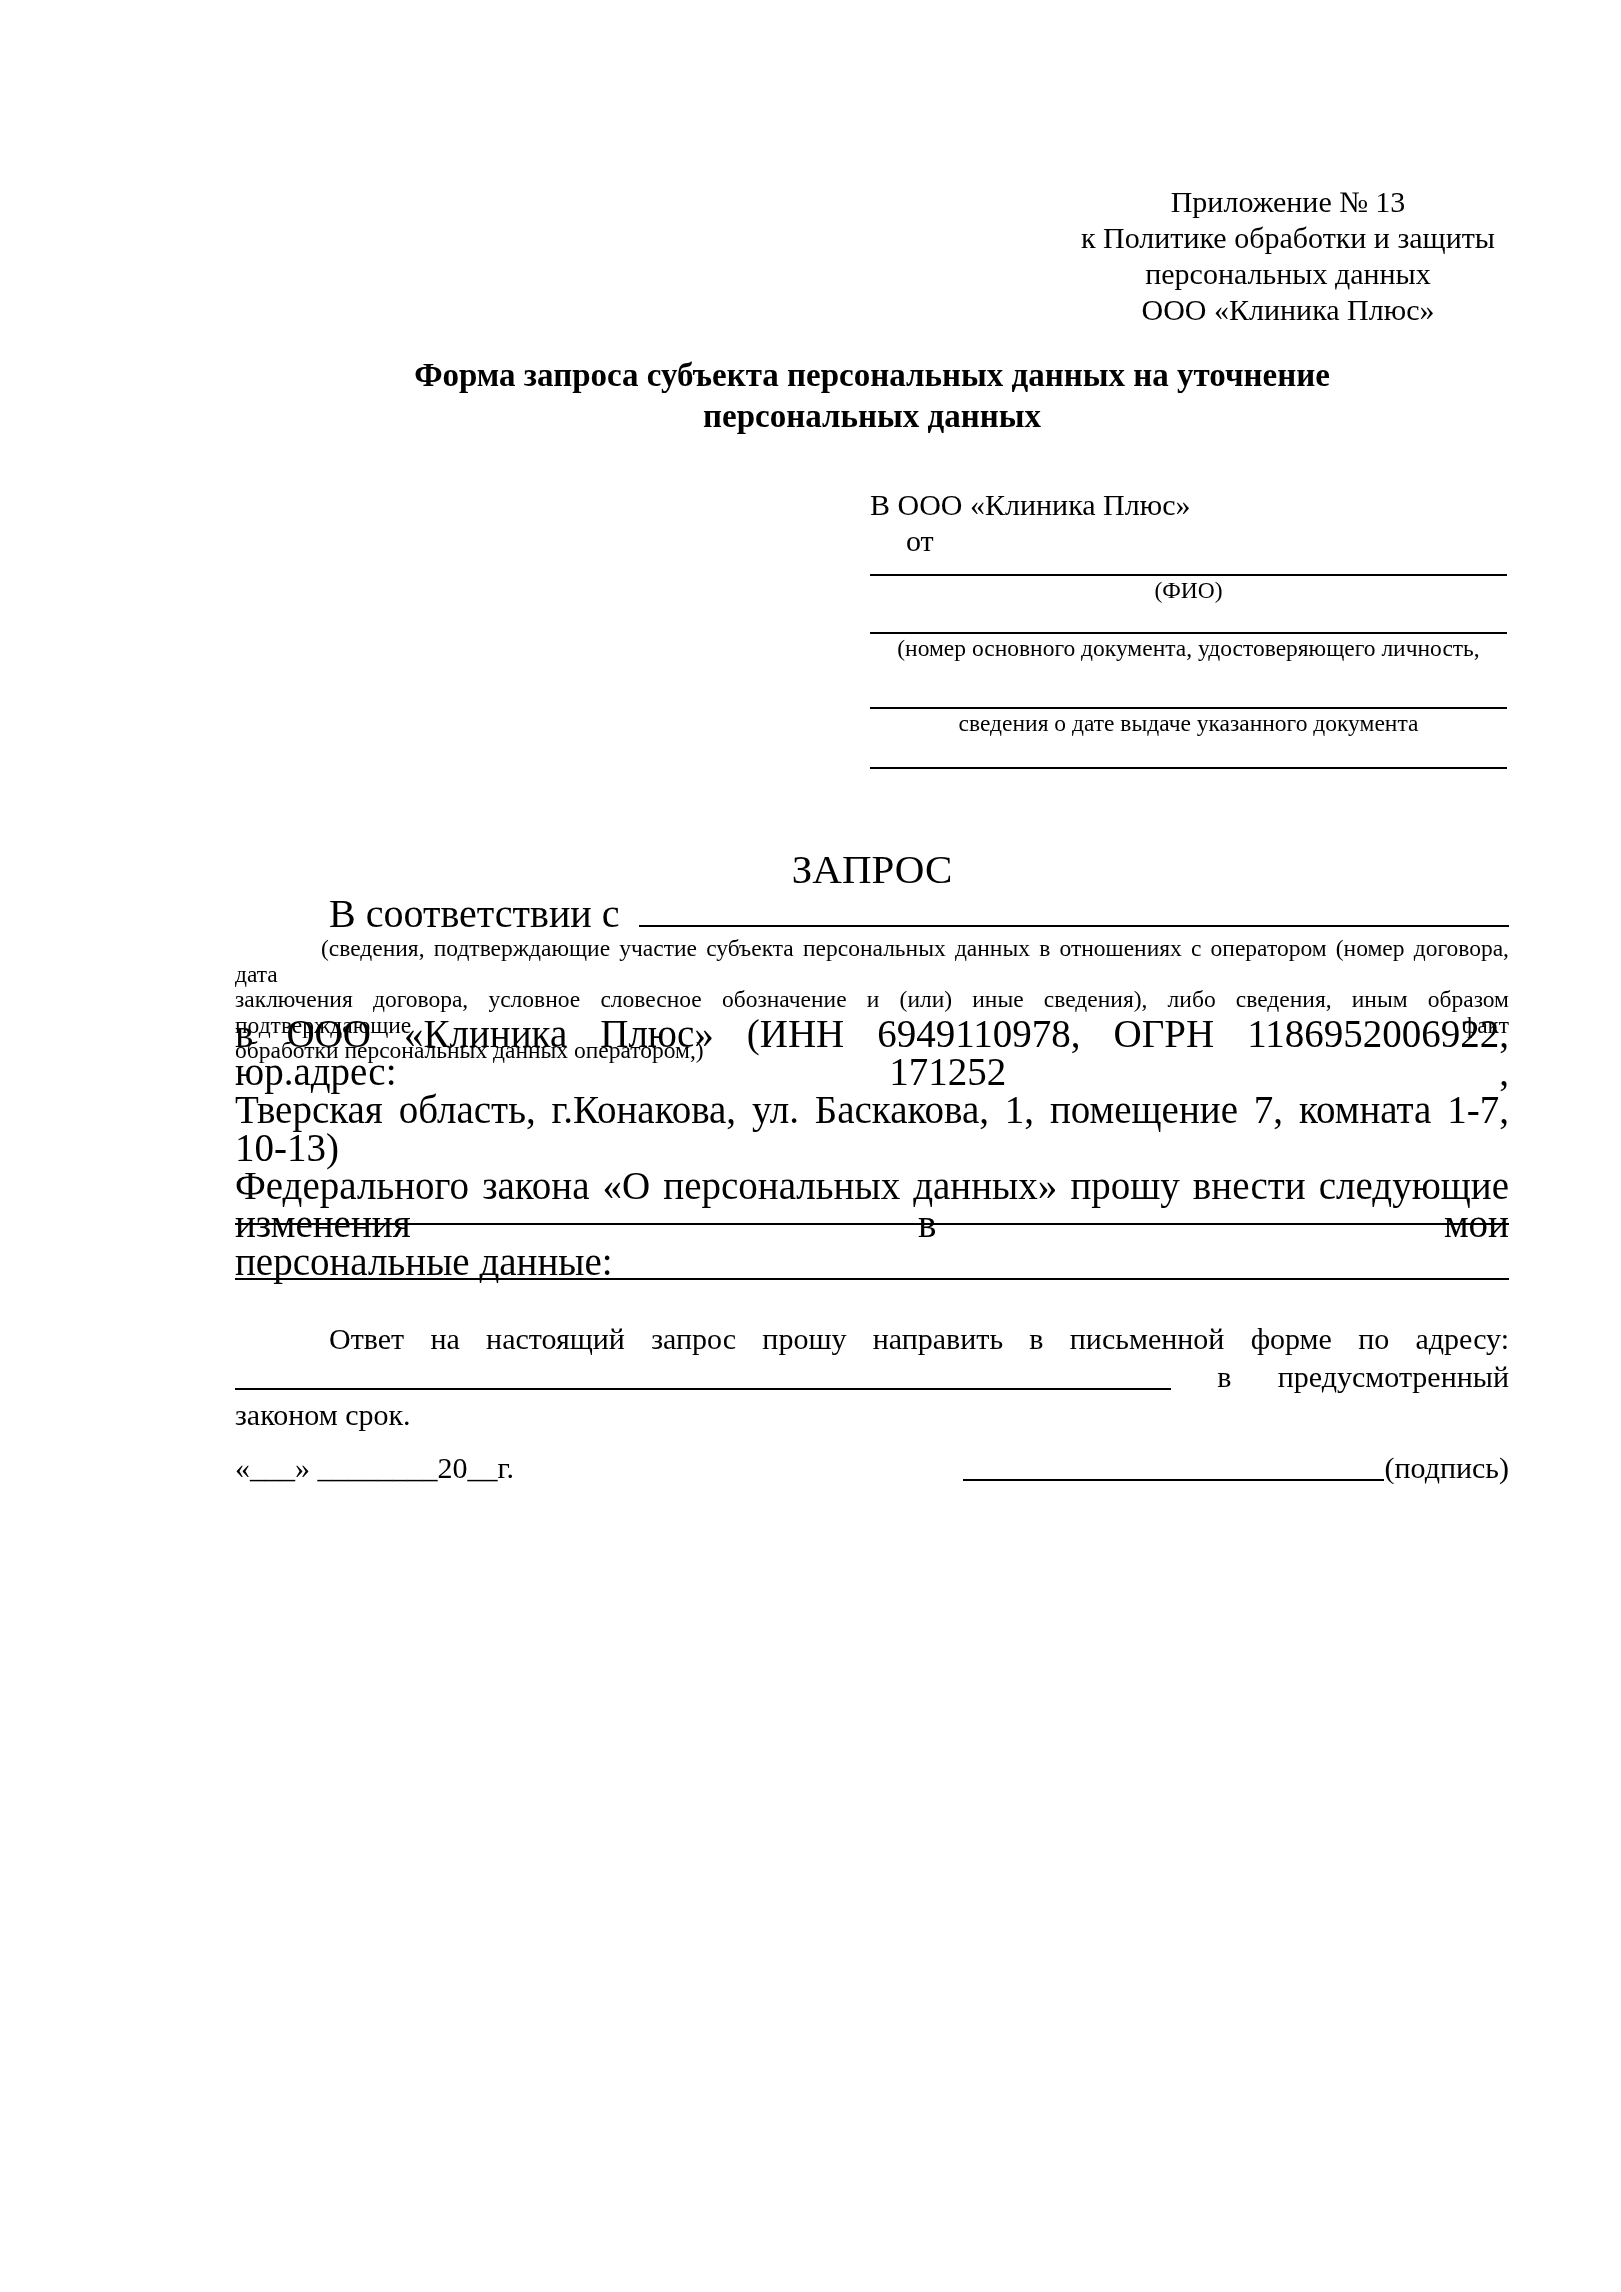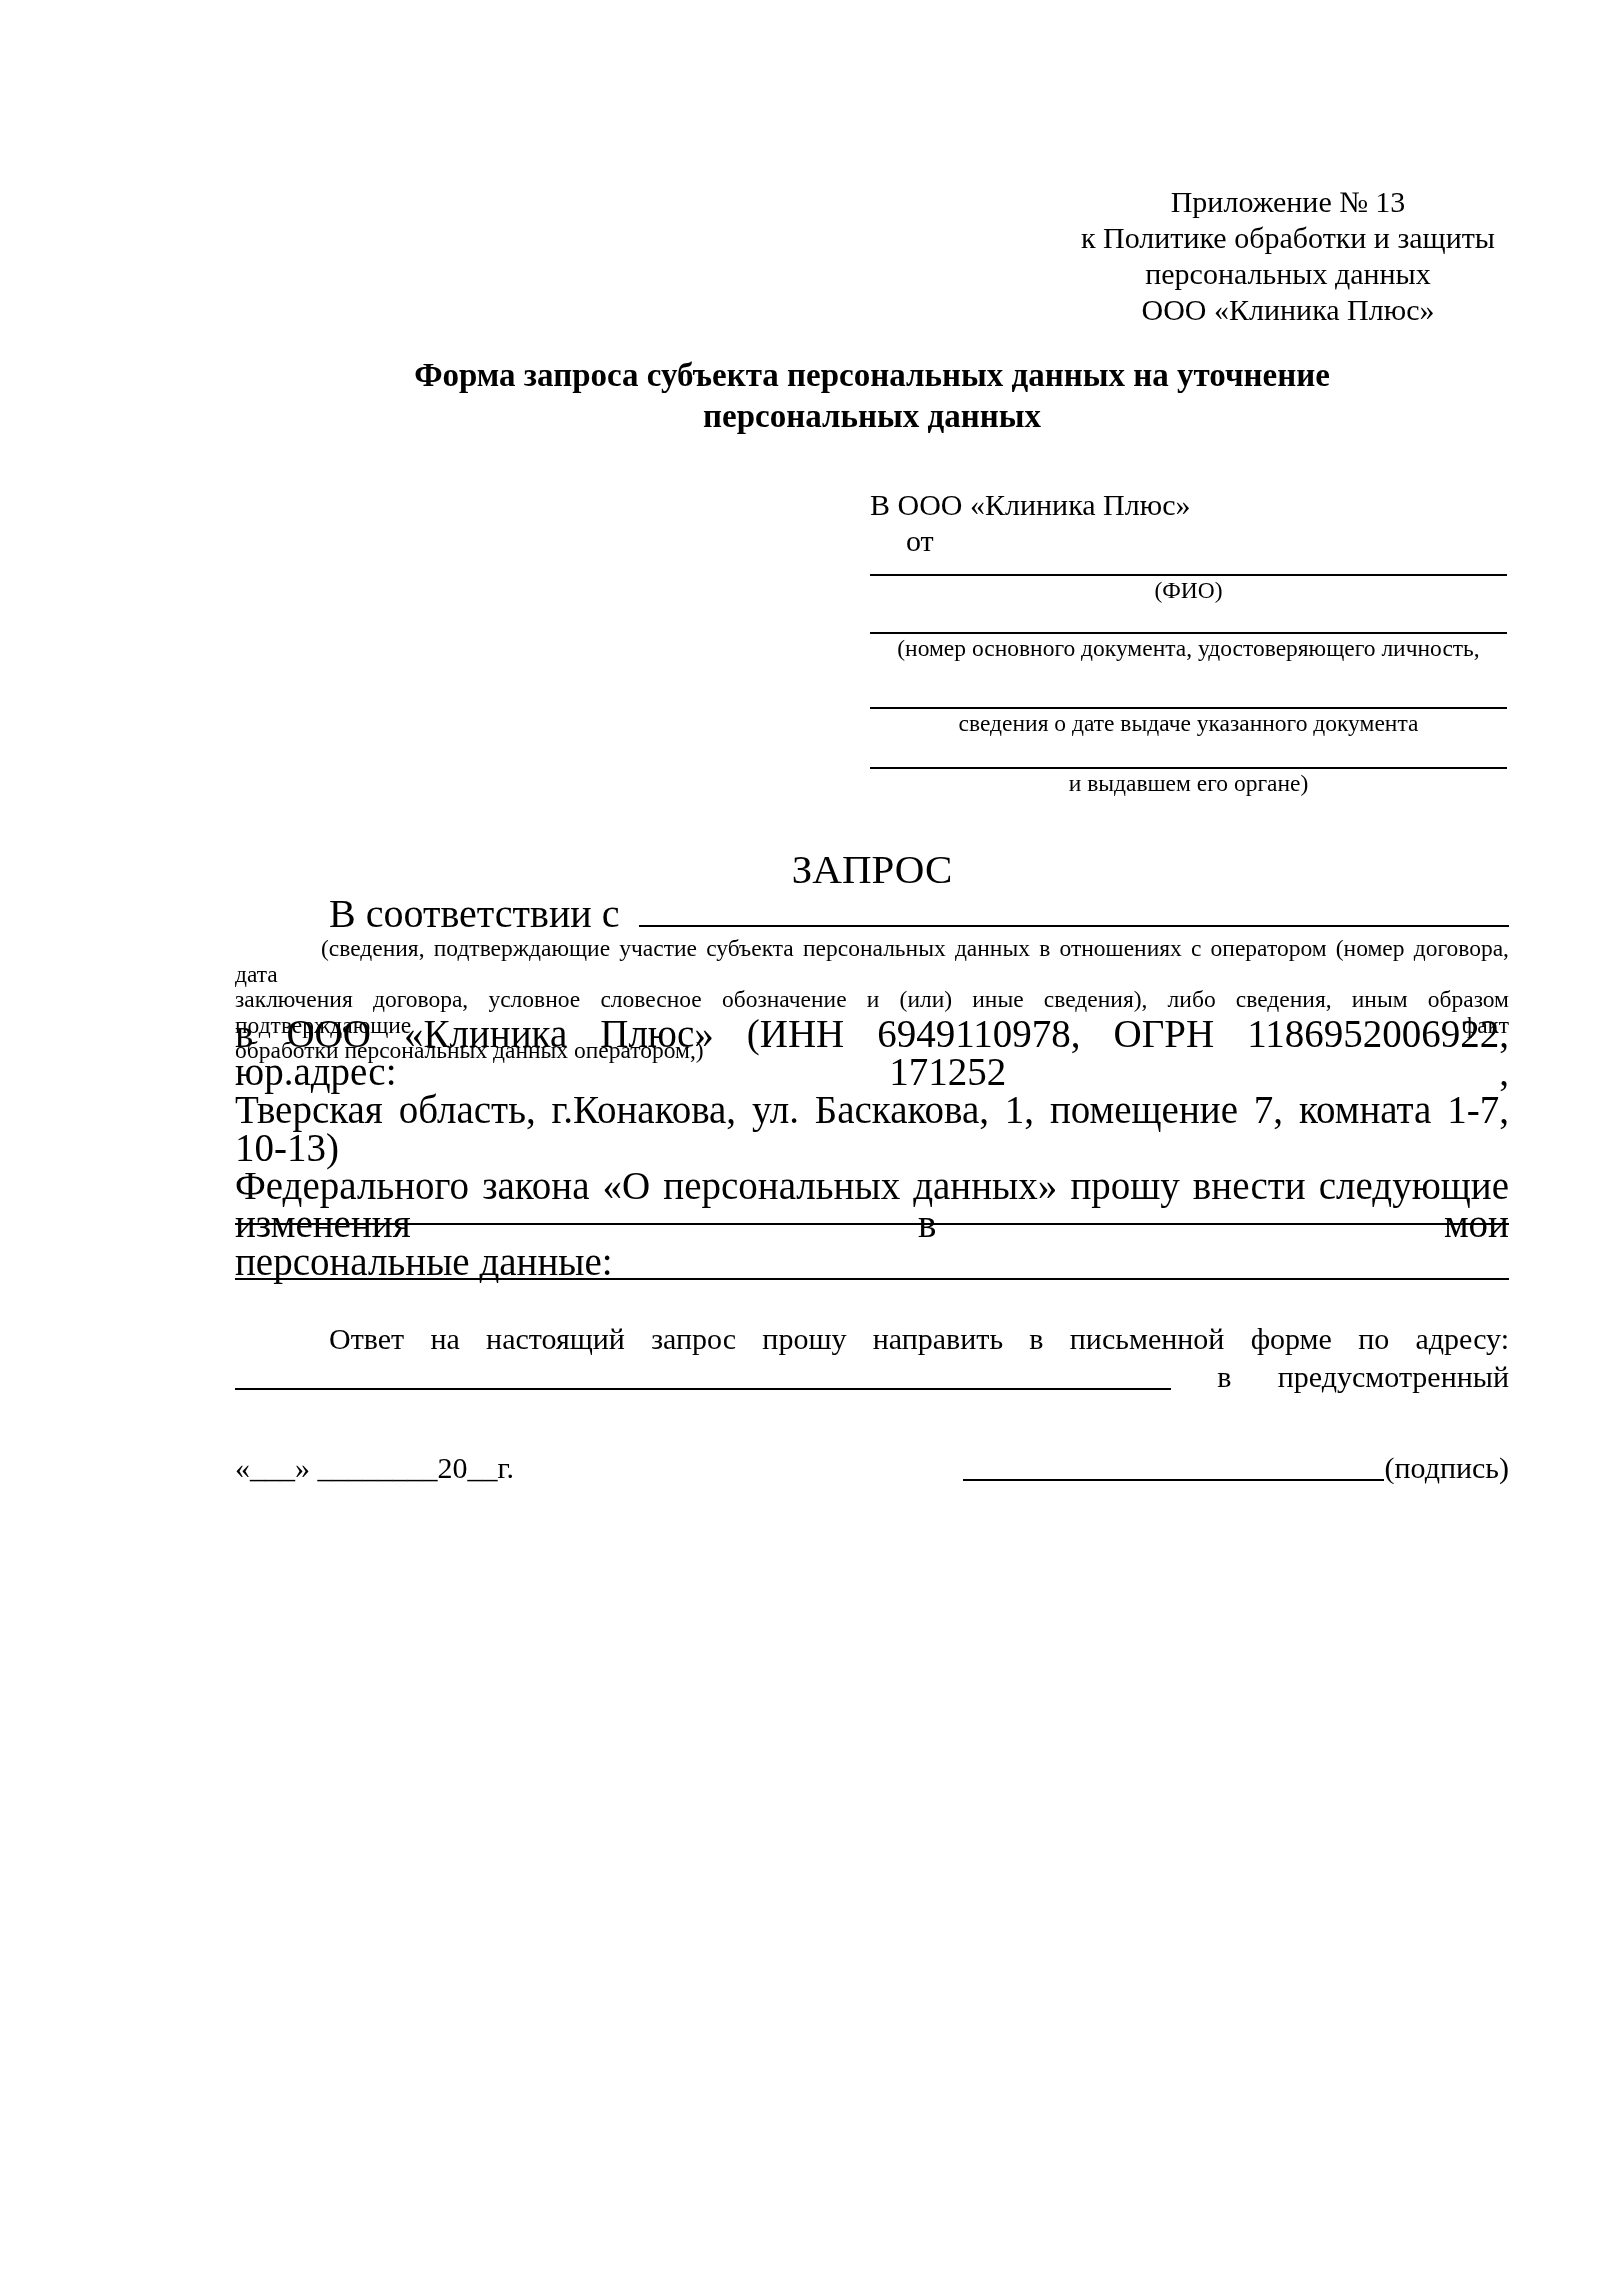--- a/index.html
+++ b/index.html
@@ -102,21 +102,20 @@
   <div class="addressee">
     <div>В ООО «Клиника Плюс»</div>
     <div class="addr-from">от</div>
     <div class="blank-row b1"></div>
     <div class="addr-caption">(ФИО)</div>
     <div class="blank-row b2"></div>
     <div class="addr-caption">(номер основного документа, удостоверяющего личность,</div>
     <div class="blank-row b3"></div>
     <div class="addr-caption">сведения о дате выдаче указанного документа</div>
     <div class="blank-row b4"></div>
-    <div class="addr-caption">и выдавшем его органе)</div>
   </div>
 
   <div class="zapros">ЗАПРОС</div>
 
   <div class="accordance">
     <span class="acc-prefix">В соответствии с </span>
     <span class="acc-fill"></span>
   </div>
 
   <div class="note justify">
@@ -135,20 +134,21 @@
   <div class="blank-a"></div>
   <div class="blank-b"></div>
 
   <div class="reply">
     <div class="reply-line1">Ответ на настоящий запрос прошу направить в письменной форме по адресу:</div>
     <div class="reply-line2">
       <span class="reply-fill"></span>
       <span>в</span>
       <span>предусмотренный</span>
     </div>
+    <div class="reply-line3">законом срок.</div>
   </div>
 
   <div class="bottom-row">
     <span class="date-part">«___» ________20__г.</span>
     <span class="sig-part">
       <span class="sig-fill"></span>
       <span>(подпись)</span>
     </span>
   </div>
 

